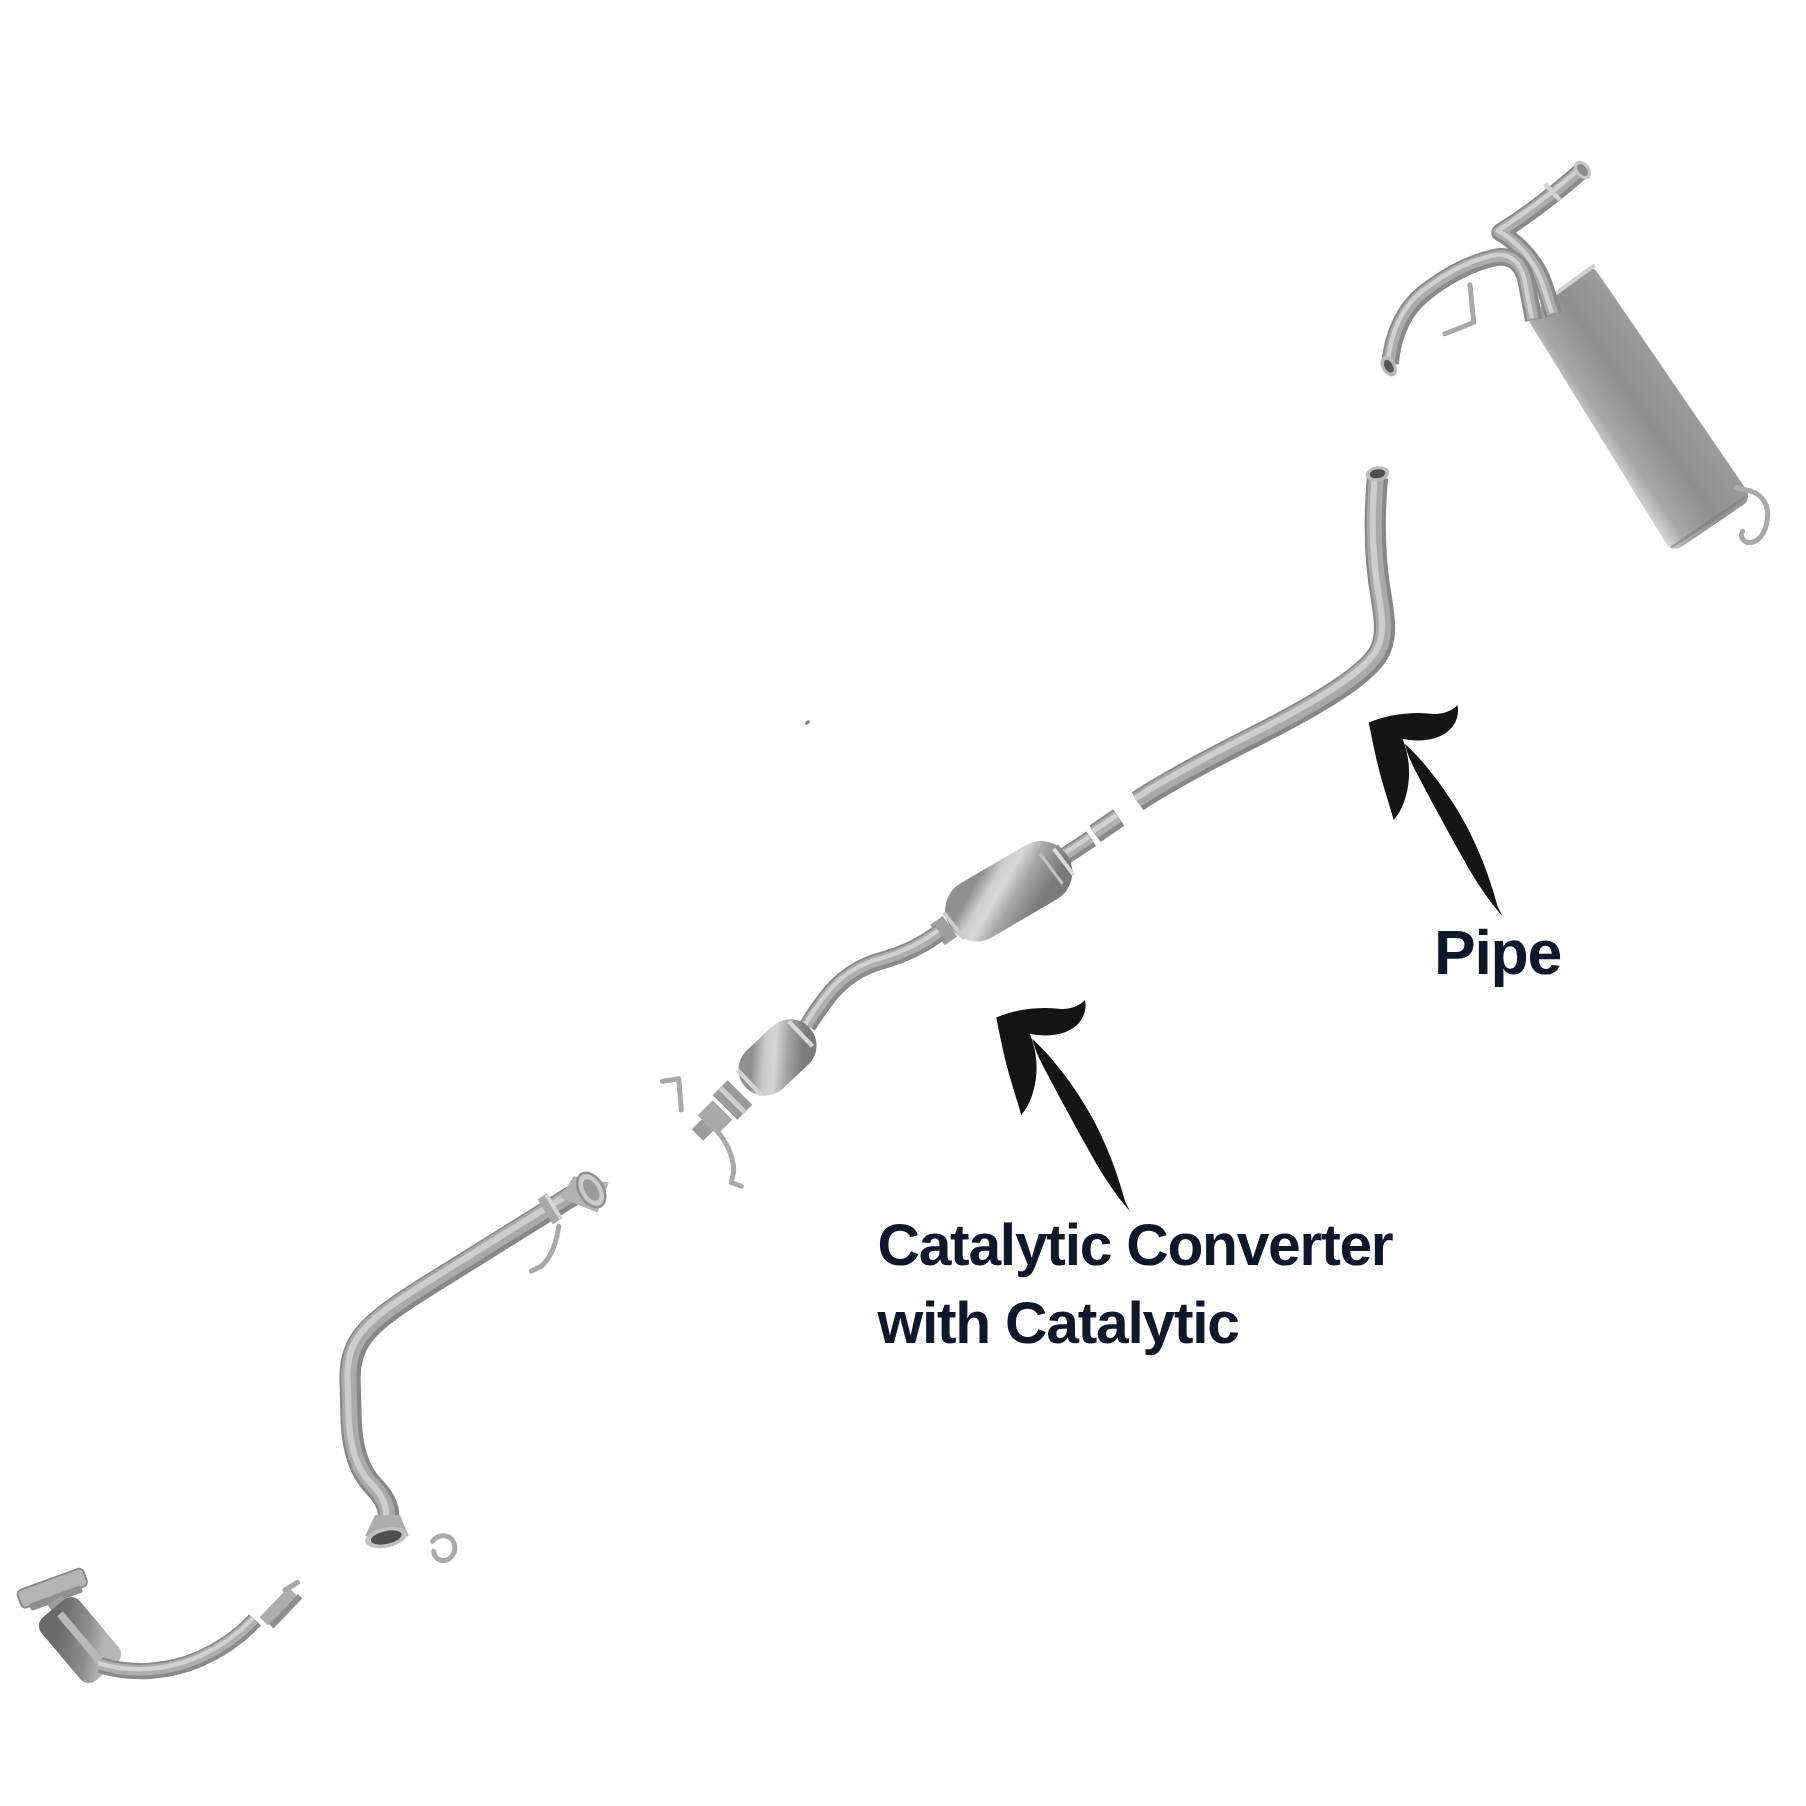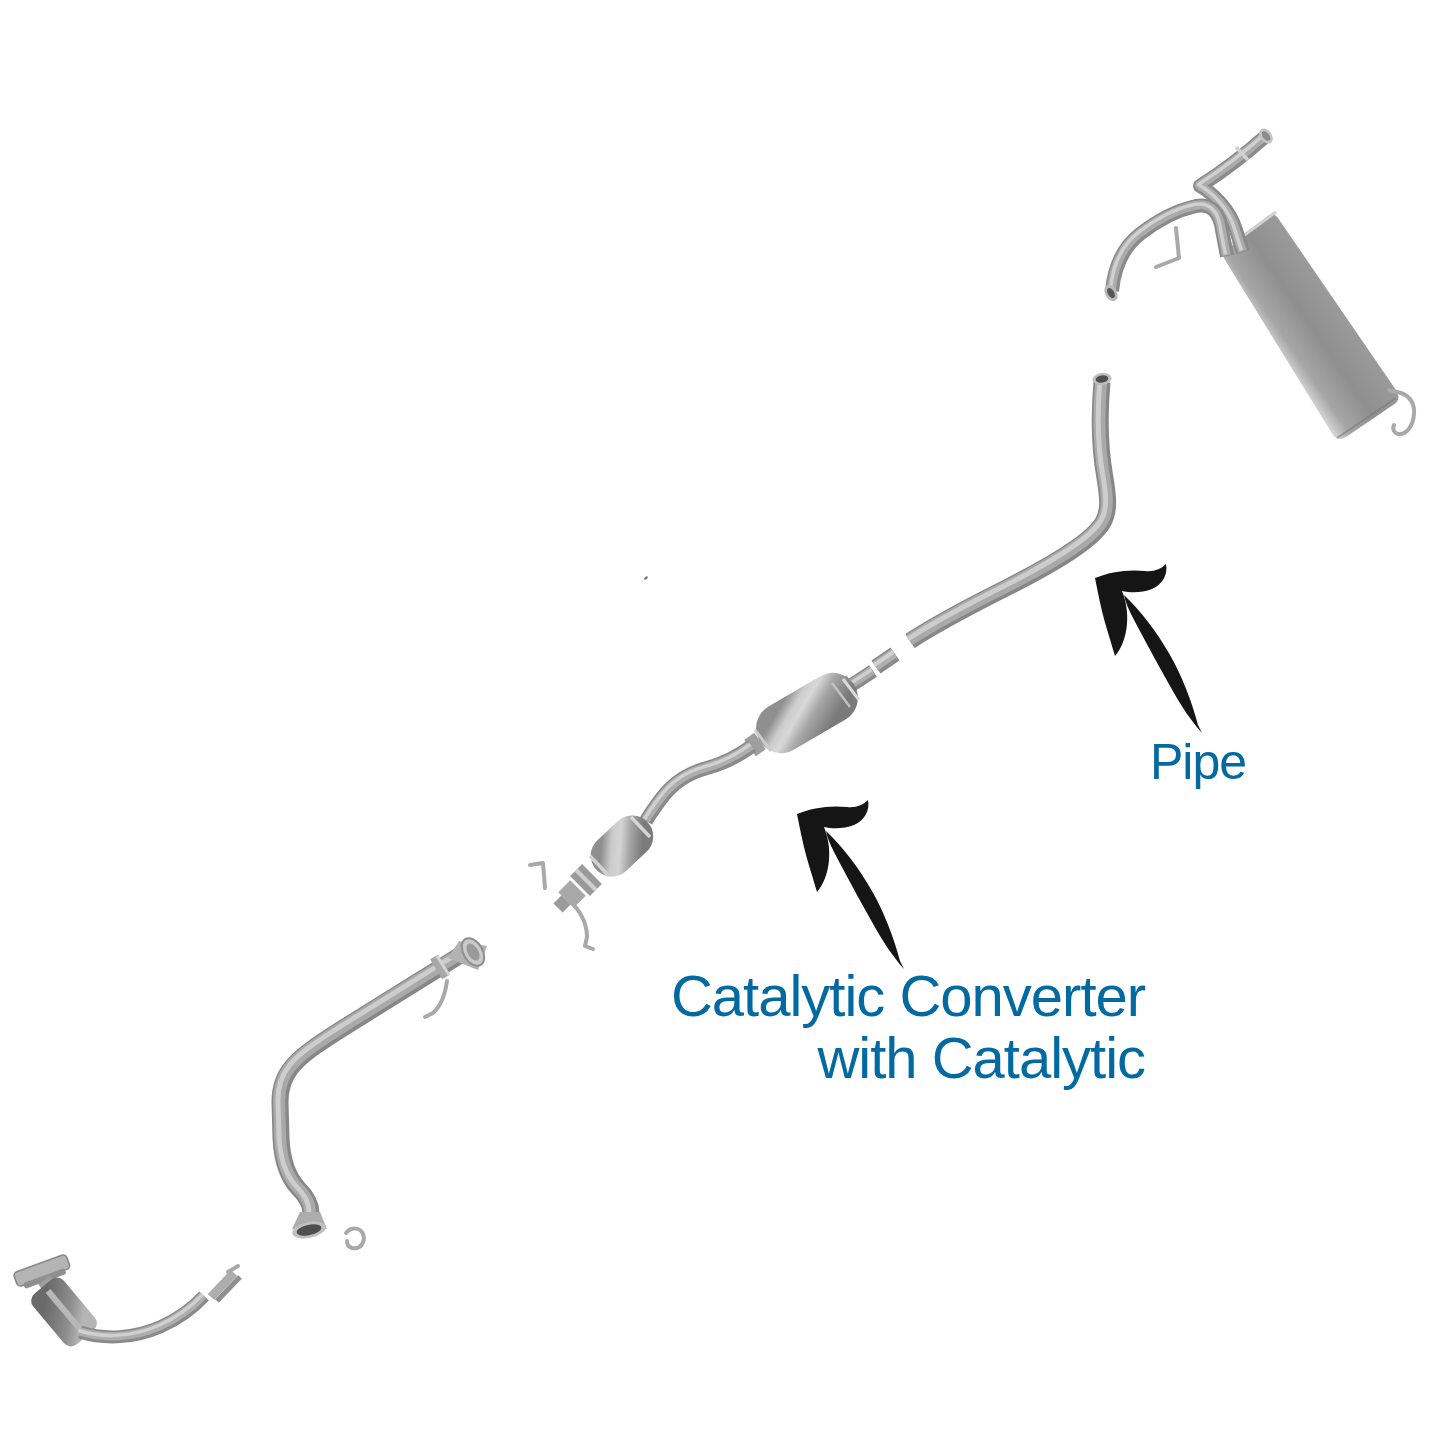--- a/index.html
+++ b/index.html
@@ -8,35 +8,35 @@
     width:1445px;height:1445px;
     background:#ffffff;
     font-family:"Liberation Sans", sans-serif;
     overflow:hidden;
   }
   .stage svg{position:absolute;left:0;top:0;}
   .pipe use{fill:none;stroke-linejoin:round;}
   .rod{fill:none;stroke:#a9a9a9;stroke-width:4;stroke-linecap:round;stroke-linejoin:round;}
   .label{
     position:absolute;
-    color:#0369a1;
-    font-weight:400;
+    color:#0f172a;
+    font-weight:700;
     white-space:nowrap;
     user-select:none;
   }
   .label-pipe{
     left:1198px;top:734px;
     transform:translateX(-50%);
     font-size:50px;line-height:56px;letter-spacing:-1px;
   }
   .label-cat{
     left:908px;top:965px;
     transform:translateX(-50%);
-    font-size:58px;line-height:62px;letter-spacing:-1px;
-    text-align:right;
+    font-size:47px;line-height:62px;letter-spacing:-1px;
+    text-align:left;
   }
 </style>
 </head>
 <body>
 
 <div class="stage">
 <svg width="1445" height="1445" viewBox="0 0 1445 1445">
   <defs>
     <linearGradient id="gMuf" gradientUnits="userSpaceOnUse" x1="1262" y1="352" x2="1352" y2="290">
       <stop offset="0" stop-color="#c6c6c6"></stop>

